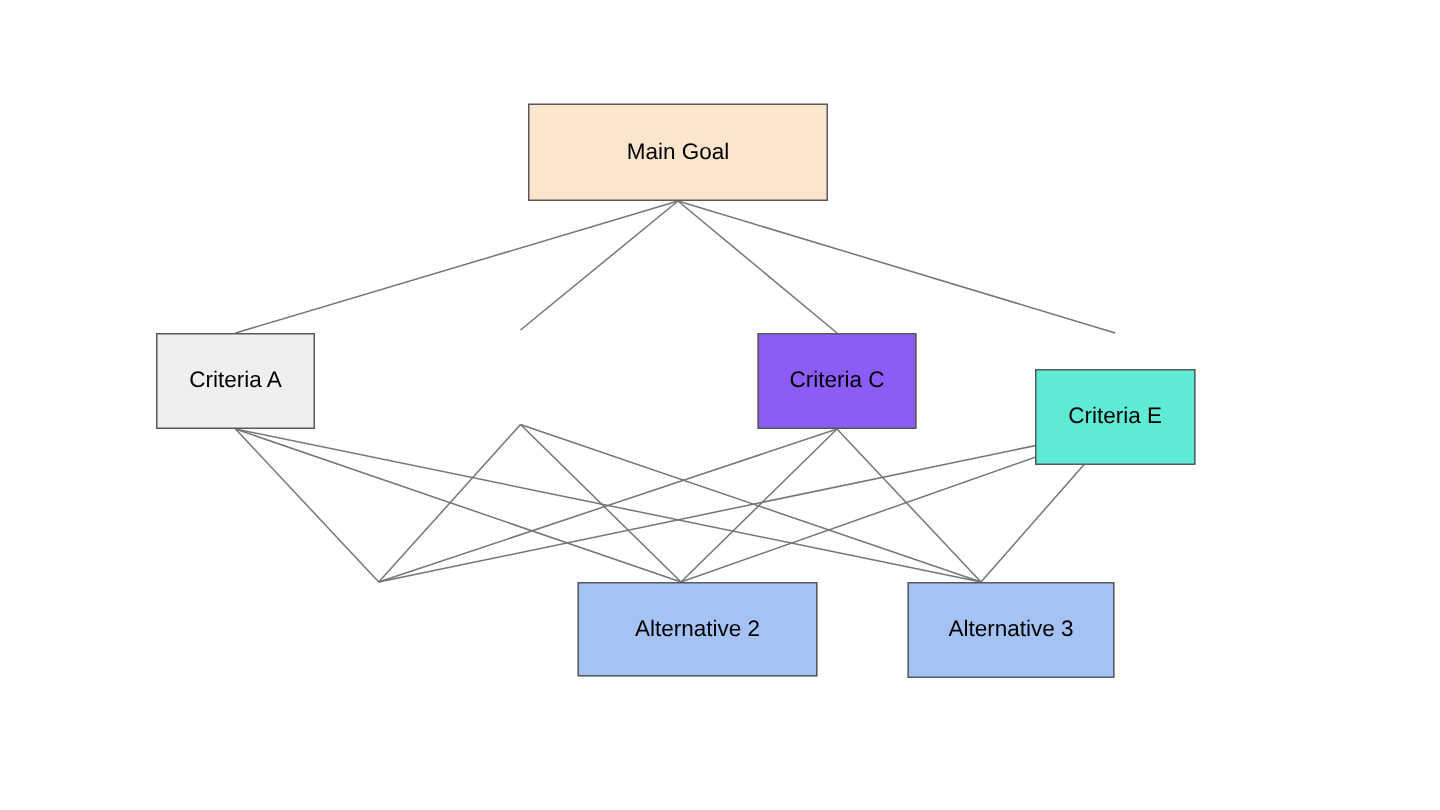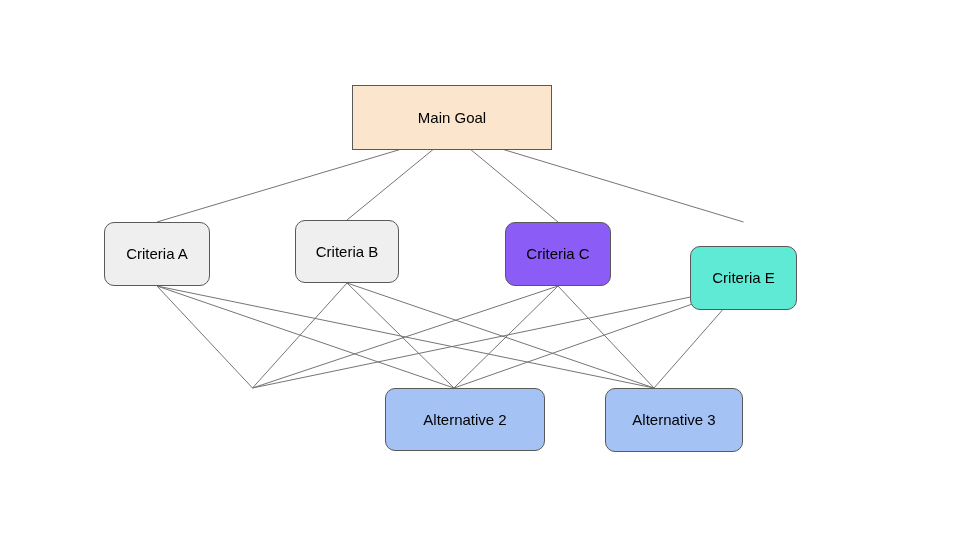--- a/index.html
+++ b/index.html
@@ -22,21 +22,21 @@
     display: flex;
     align-items: center;
     justify-content: center;
     box-sizing: border-box;
     border: 1.5px solid #595959;
     font-size: 15px;
     color: #000000;
     text-align: center;
     line-height: 1.2;
   }
-  .node.rounded { border-radius: 10px; }
+  .node.rounded { border-radius: 0; }
   
   #node-goal          { left: 352px; top:  69px; width: 200px; height: 65px; }
   #node-criteria_a    { left: 104px; top: 222px; width: 106px; height: 64px; }
   #node-criteria_b    { left: 295px; top: 220px; width: 104px; height: 63px; }
   #node-criteria_c    { left: 505px; top: 222px; width: 106px; height: 64px; }
   #node-criteria_e    { left: 690px; top: 222px; width: 107px; height: 64px; }
   #node-alternative_1 { left: 184px; top: 388px; width: 137px; height: 63px; }
   #node-alternative_2 { left: 385px; top: 388px; width: 160px; height: 63px; }
   #node-alternative_3 { left: 585px; top: 388px; width: 138px; height: 64px; margin-left: 20px; }
 </style>
@@ -57,31 +57,28 @@
       <line x1="347" y1="283" x2="454" y2="388" stroke="#757575" stroke-width="1"></line>
       <line x1="347" y1="283" x2="654" y2="388" stroke="#757575" stroke-width="1"></line>
       <line x1="558" y1="286" x2="252.5" y2="388" stroke="#757575" stroke-width="1"></line>
       <line x1="558" y1="286" x2="454" y2="388" stroke="#757575" stroke-width="1"></line>
       <line x1="558" y1="286" x2="654" y2="388" stroke="#757575" stroke-width="1"></line>
       <line x1="743.5" y1="286" x2="252.5" y2="388" stroke="#757575" stroke-width="1"></line>
       <line x1="743.5" y1="286" x2="454" y2="388" stroke="#757575" stroke-width="1"></line>
       <line x1="743.5" y1="286" x2="654" y2="388" stroke="#757575" stroke-width="1"></line>
     </svg>
 
-  <div class="node" id="node-goal" style="background: rgb(252, 229, 205); border-color: rgb(89, 89, 89); margin-top: 16px;">
+  <div class="node" id="node-goal" style="background: rgb(252, 229, 205); border-color: rgb(89, 89, 89);">
     <span>Main Goal</span>
   </div>
 
   <div class="node rounded" id="node-criteria_a" style="background: rgb(239, 239, 239); border-color: rgb(89, 89, 89);">
     <span>Criteria A</span>
   </div>
 
-  <div class="node rounded" id="node-criteria_b" style="background: rgb(239, 239, 239); border-color: rgb(89, 89, 89);">
-    <span>Criteria B</span>
-  </div>
 
   <div class="node rounded" id="node-criteria_c" style="background: #8b5cf6; border-color: rgb(89, 89, 89);">
     <span>Criteria C</span>
   </div>
 
   <div class="node rounded" id="node-criteria_e" style="background: #5eead4; border-color: rgb(89, 89, 89); margin-top: 24px;">
     <span>Criteria E</span>
   </div>
 
 

